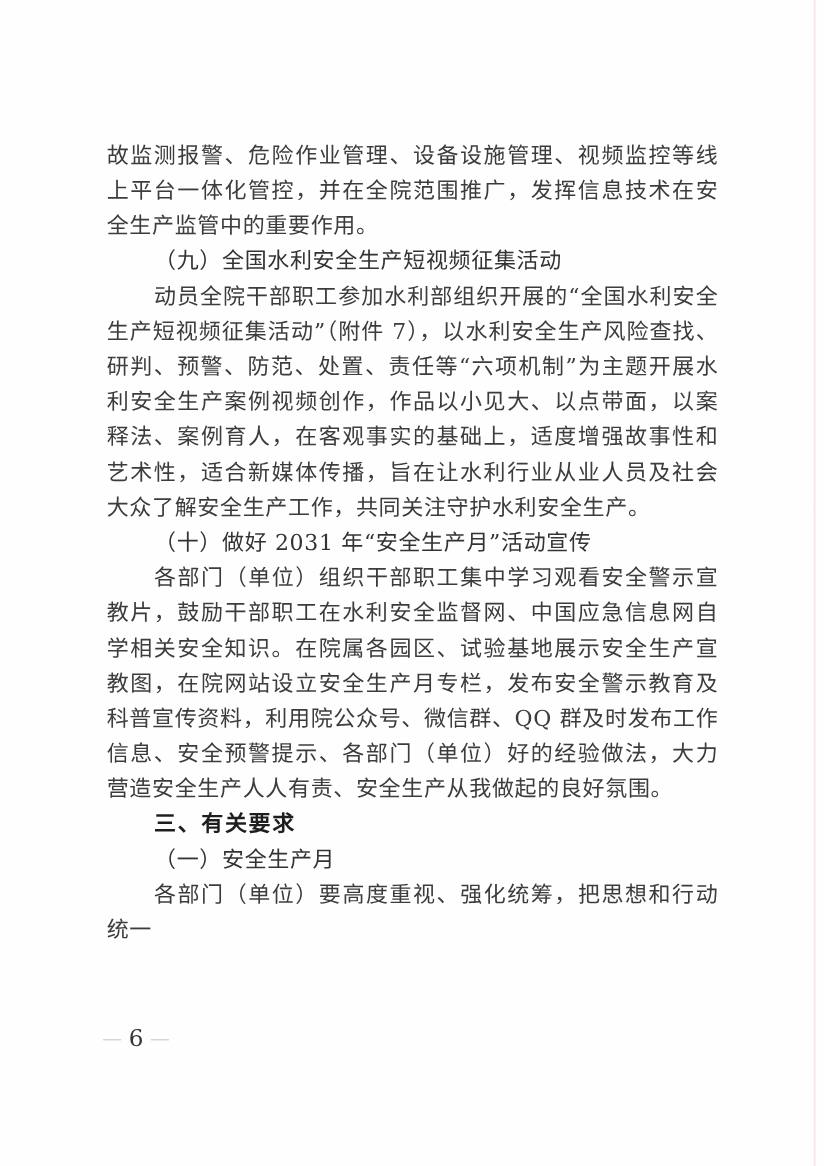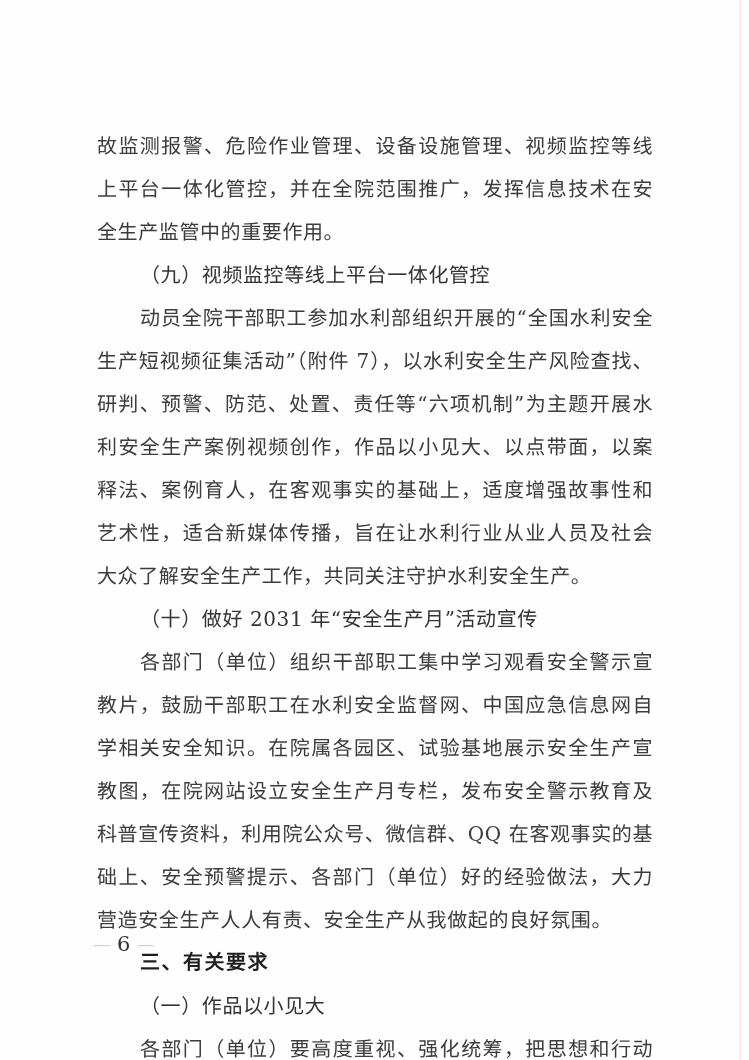--- a/index.html
+++ b/index.html
@@ -28,37 +28,37 @@
   .content {
     position: absolute;
     left: 97px;
     top: 125px;
     width: 556px;
   }
   .content p {
     margin: 0;
     padding: 0;
     font-size: 20px;
-    line-height: 43px;
+    line-height: 32px;
     letter-spacing: 0.6px;
     color: #3c3c3c;
     text-align: justify;
     text-justify: inter-character;
   }
   .content p.indent {
     text-indent: 2.15em;
   }
   .content p.heading-kai {
     color: #333333;
     font-style: normal;
   }
   .content p.heading-bold {
     font-weight: bold;
     color: #1e1e1e;
-    font-family: Liberation Mono, monospace;
+    font-family: Liberation Sans, sans-serif;
     letter-spacing: 1.5px;
   }
   .footer {
     position: absolute;
     left: 93px;
     top: 932px;
     display: flex;
     align-items: center;
     gap: 6px;
     font-size: 21px;
@@ -75,26 +75,26 @@
 </style>
 </head>
 <body>
 
 <div class="page">
   <div class="scan-edge"></div>
 
   <div class="content">
 
   <p class="body">故监测报警、危险作业管理、设备设施管理、视频监控等线上平台一体化管控，并在全院范围推广，发挥信息技术在安全生产监管中的重要作用。</p>
-      <p class="heading-kai indent">（九）视频监控等线上平台一体化管控</p>
+      <p class="heading-kai indent">（九）全国水利安全生产短视频征集活动</p>
       <p class="body indent">动员全院干部职工参加水利部组织开展的“全国水利安全生产短视频征集活动”（附件 7），以水利安全生产风险查找、研判、预警、防范、处置、责任等“六项机制”为主题开展水利安全生产案例视频创作，作品以小见大、以点带面，以案释法、案例育人，在客观事实的基础上，适度增强故事性和艺术性，适合新媒体传播，旨在让水利行业从业人员及社会大众了解安全生产工作，共同关注守护水利安全生产。</p>
       <p class="heading-kai indent">（十）做好 2031 年“安全生产月”活动宣传</p>
-      <p class="body indent">各部门（单位）组织干部职工集中学习观看安全警示宣教片，鼓励干部职工在水利安全监督网、中国应急信息网自学相关安全知识。在院属各园区、试验基地展示安全生产宣教图，在院网站设立安全生产月专栏，发布安全警示教育及科普宣传资料，利用院公众号、微信群、QQ 在客观事实的基础上、安全预警提示、各部门（单位）好的经验做法，大力营造安全生产人人有责、安全生产从我做起的良好氛围。</p>
+      <p class="body indent">各部门（单位）组织干部职工集中学习观看安全警示宣教片，鼓励干部职工在水利安全监督网、中国应急信息网自学相关安全知识。在院属各园区、试验基地展示安全生产宣教图，在院网站设立安全生产月专栏，发布安全警示教育及科普宣传资料，利用院公众号、微信群、QQ 群及时发布工作信息、安全预警提示、各部门（单位）好的经验做法，大力营造安全生产人人有责、安全生产从我做起的良好氛围。</p>
       <p class="heading-bold indent">三、有关要求</p>
-      <p class="heading-kai indent">（一）作品以小见大</p>
+      <p class="heading-kai indent">（一）安全生产月</p>
       <p class="body indent">各部门（单位）要高度重视、强化统筹，把思想和行动统一</p>
     </div>
 
   <div class="footer">
     <span class="dash">—</span>
     <span class="num">6</span>
     <span class="dash">—</span>
   </div>
 </div>
 

